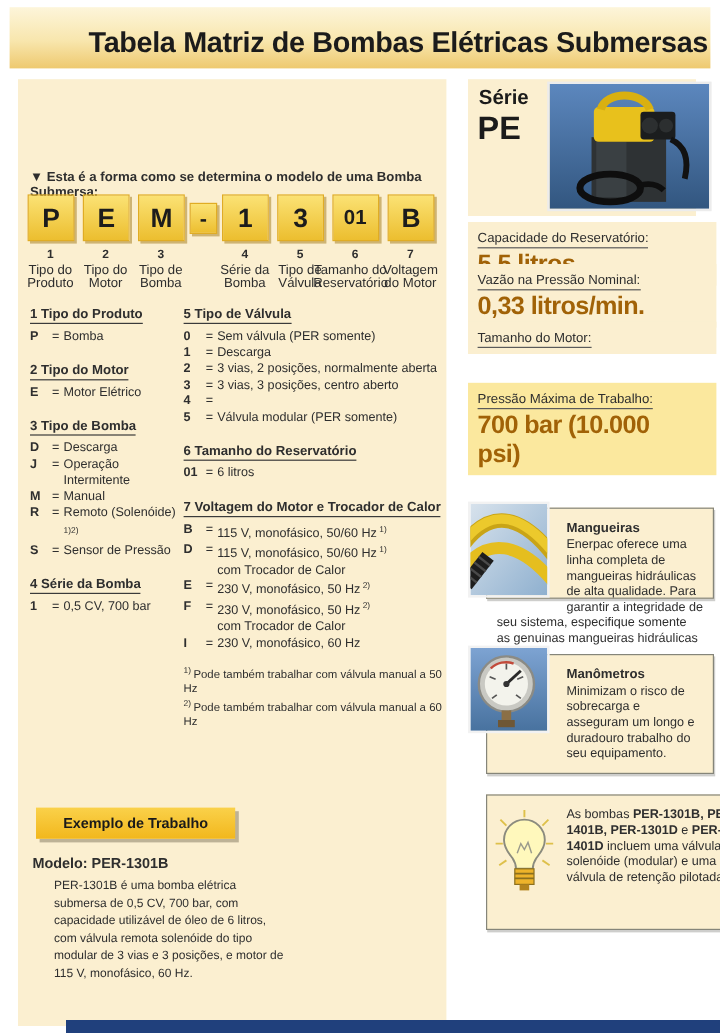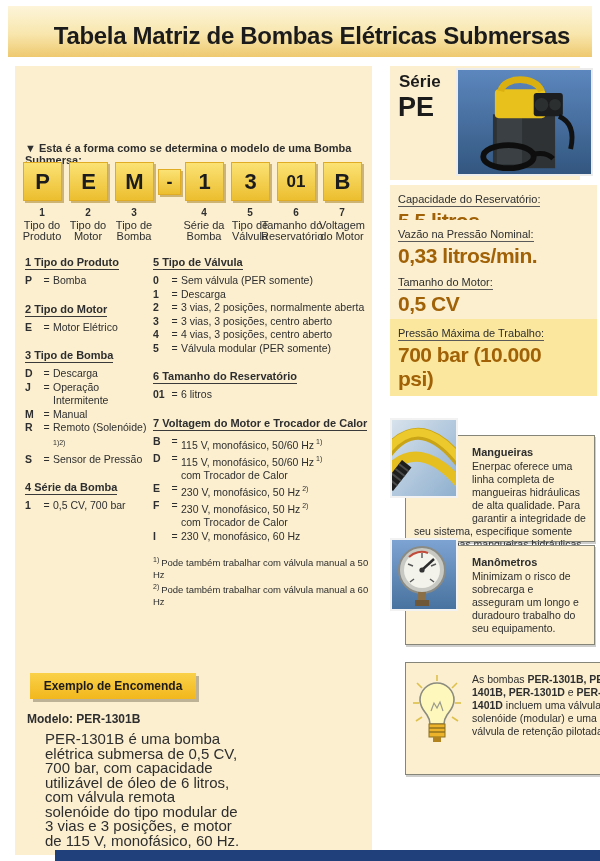--- a/index.html
+++ b/index.html
@@ -8,21 +8,21 @@
     font-family:"Liberation Sans","DejaVu Sans",sans-serif;color:#2e2e2e;
   }
   
   .header-band{
     position:absolute;left:8px;right:8px;top:6px;height:51px;
     background:linear-gradient(180deg,#fdf5da 0%,#f8e6ad 55%,#eec96f 100%);
     display:flex;align-items:flex-end;justify-content:flex-end;
   }
   .page-title{
     font-size:24px;font-weight:bold;color:#1b1b1b;letter-spacing:-.3px;
-    padding:0 22px 7px 0;white-space:nowrap;
+    padding:0 2px 7px 0;white-space:nowrap;
   }
   
   .left-panel{
     position:absolute;left:15px;top:66px;width:357px;height:789px;
     background:#fbeFD0;background:#fbefd0;
   }
   .intro{position:absolute;left:10px;top:6px;width:340px;}
   .intro-heading{font-size:11px;font-weight:bold;margin:0 0 2px 0;}
   .intro-body{font-size:11px;line-height:13.5px;margin:0;}
   .pointer-line{position:absolute;left:10px;top:76px;font-size:11px;font-weight:bold;}
@@ -62,21 +62,21 @@
   .footnote sup{font-size:7px;}
   
   .example-button{
     position:absolute;left:15px;top:607px;width:166px;height:26px;
     background:linear-gradient(180deg,#fad14a,#f2b71c);
     box-shadow:3px 3px 0 #bdb296;
     display:flex;align-items:center;justify-content:center;
     font-size:12px;font-weight:bold;color:#1a1a1a;
   }
   .example-model{position:absolute;left:12px;top:646px;font-size:12px;font-weight:bold;}
-  .example-body{position:absolute;left:30px;top:666px;width:196px;font-size:15px;line-height:14.5px;}
+  .example-body{position:absolute;left:30px;top:666px;width:196px;font-size:10px;line-height:14.5px;}
   
   .serie-box{position:absolute;left:390px;top:66px;width:190px;height:114px;background:#fbefd0;}
   .serie-label{position:absolute;left:9px;top:6px;font-size:17px;font-weight:bold;color:#1b1b1b;}
   .serie-code{position:absolute;left:8px;top:26px;font-size:27px;font-weight:bold;color:#1b1b1b;}
   .pump-photo{position:absolute;left:66px;top:2px;width:137px;height:108px;border:2px solid #ececec;box-sizing:border-box;}
   
   .spec-block{position:absolute;left:390px;width:207px;background:#fbefd0;box-sizing:border-box;padding:4px 16px 5px 8px;}
   .spec-block.highlight{background:#fbe89e;}
   .spec-label{font-size:11px;border-bottom:1px solid #5a5a5a;display:inline-block;padding-bottom:1px;}
   .spec-value{font-size:21px;font-weight:bold;color:#a16207;letter-spacing:-.5px;margin-top:2px;}
@@ -209,21 +209,20 @@
                 <span class="code">2</span>
                 <span class="eq">=</span>
                 <span class="desc">3 vias, 2 posições, normalmente aberta</span>
               </div><div class="entry">
                 <span class="code">3</span>
                 <span class="eq">=</span>
                 <span class="desc">3 vias, 3 posições, centro aberto</span>
               </div><div class="entry">
                 <span class="code">4</span>
                 <span class="eq">=</span>
-                <span class="desc">4 vias, 3 posições, centro aberto</span>
               </div><div class="entry">
                 <span class="code">5</span>
                 <span class="eq">=</span>
                 <span class="desc">Válvula modular (PER somente)</span>
               </div></div>
             <div class="section"><h4 class="sec-title">6 Tamanho do Reservatório</h4><div class="entry">
                 <span class="code">01</span>
                 <span class="eq">=</span>
                 <span class="desc">6 litros</span>
               </div></div>
@@ -249,21 +248,21 @@
                 <span class="desc">230 V, monofásico, 60 Hz</span>
               </div></div>
           </div>
         <div class="footnotes" id="footnotes">
             <div class="footnote"><sup>1) </sup>Pode também trabalhar com válvula manual a 50 Hz</div>
             <div class="footnote"><sup>2) </sup>Pode também trabalhar com válvula manual a 60 Hz</div>
           </div>
       </div>
     </div>
 
-    <div class="example-button">Exemplo de Encomenda</div>
+    <div class="example-button">Exemplo de Trabalho</div>
     <div class="example-model">Modelo: PER-1301B</div>
     <div class="example-body">PER-1301B é uma bomba elétrica submersa de 0,5 CV, 700 bar, com capacidade utilizável de óleo de 6 litros, com válvula remota solenóide do tipo modular de 3 vias e 3 posições, e motor de 115 V, monofásico, 60 Hz.</div>
   </div>
 
   <div class="serie-box">
     <div class="serie-label">Série</div>
     <div class="serie-code">PE</div>
     <svg class="pump-photo" viewBox="0 0 137 108" preserveAspectRatio="none">
       <defs>
         <linearGradient id="bgblue" x1="0" y1="0" x2="0" y2="1">
@@ -281,25 +280,25 @@
       <circle cx="100" cy="36" r="6" fill="#2c2f30"></circle>
       <path d="M104,48 q 18,8 12,34" fill="none" stroke="#121212" stroke-width="5"></path>
       <ellipse cx="52" cy="90" rx="26" ry="12" fill="none" stroke="#0e0e0e" stroke-width="6"></ellipse>
       <path d="M76,88 q 14,-4 22,4" fill="none" stroke="#0e0e0e" stroke-width="5"></path>
     </svg>
   </div>
 
   <div id="specs">
       <div class="spec-block" style="top: 185px;"><div class="spec-label">Capacidade do Reservatório:</div><div class="spec-value">5,5 litros</div></div>
       <div class="spec-block" style="top: 220px;"><div class="spec-label">Vazão na Pressão Nominal:</div><div class="spec-value">0,33 litros/min.</div></div>
-      <div class="spec-block" style="top: 268px;"><div class="spec-label">Tamanho do Motor:</div><div class="spec-value">0,5 CV</div></div>
+      <div class="spec-block" style="top: 268px;"><div class="spec-label">Tamanho do Motor:</div></div>
       <div class="spec-block highlight" style="top: 319px;"><div class="spec-label">Pressão Máxima de Trabalho:</div><div class="spec-value">700 bar (10.000 psi)</div></div>
     </div>
 
-  <div class="info-box" style="top:423px;height:107px;margin-top:12px;">
+  <div class="info-box" style="top:423px;height:76px;">
     <div class="info-float"></div>
     <div class="info-title">Mangueiras</div>
     <div class="info-text">Enerpac oferece uma linha completa de mangueiras hidráulicas de alta qualidade. Para garantir a integridade de seu sistema, especifique somente as genuinas mangueiras hidráulicas Enerpac.</div>
   </div>
   <svg class="info-photo" style="left:390px;top:418px;width:68px;height:80px;" viewBox="0 0 64 76" preserveAspectRatio="none">
     <defs>
       <linearGradient id="bghose" x1="0" y1="0" x2="1" y2="1">
         <stop offset="0" stop-color="#d7e2ec"></stop>
           <stop offset="1" stop-color="#8fb0cf"></stop>
       </linearGradient>

